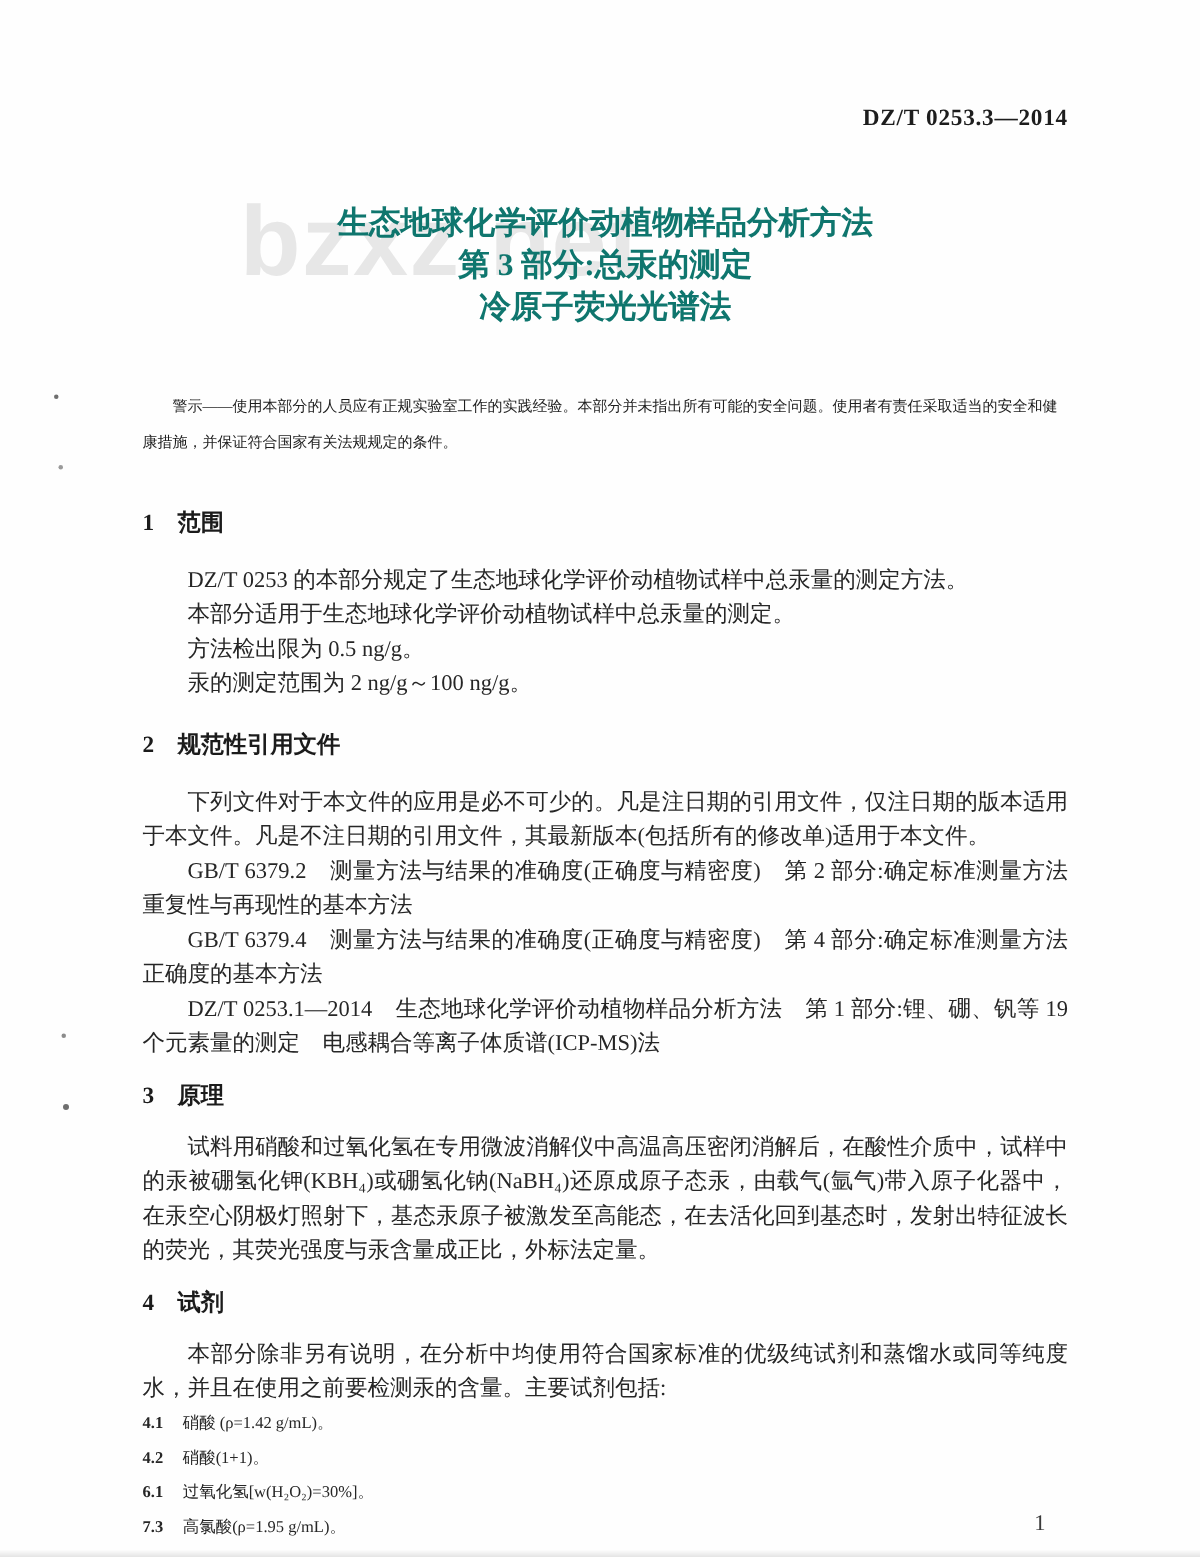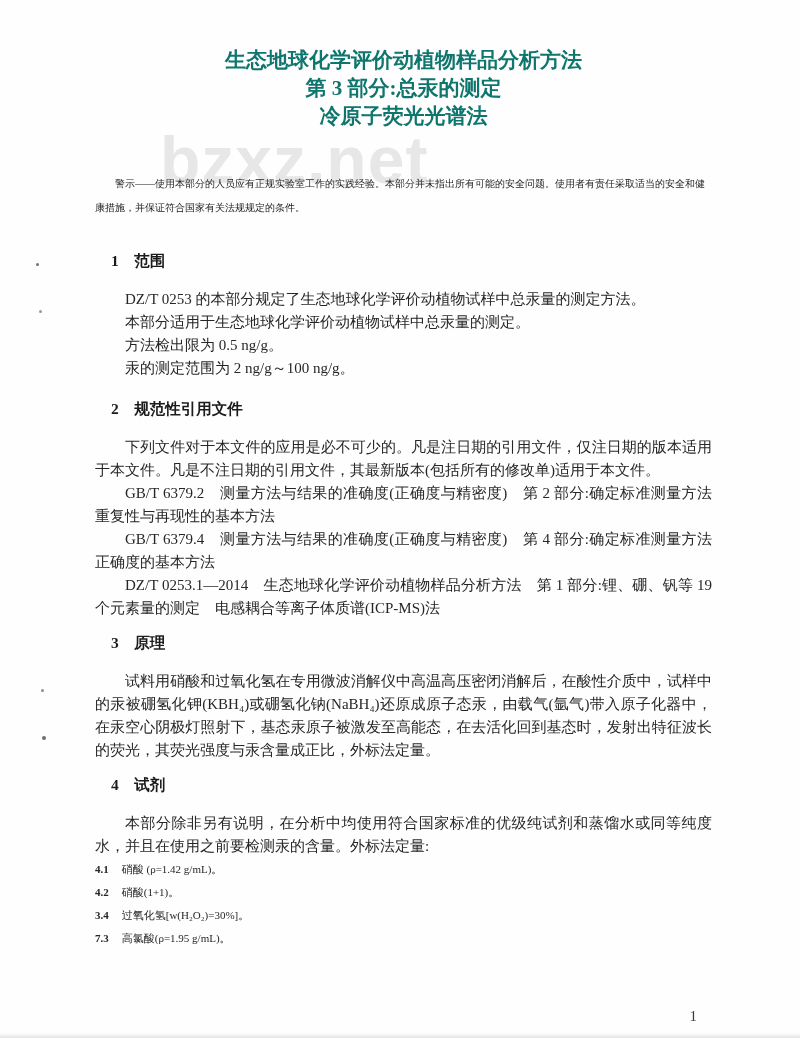--- a/index.html
+++ b/index.html
@@ -55,21 +55,21 @@
   .title-line { font-size: 21px; line-height: 28px; }
   .warning {
     margin: 42px 0 0 0;
     font-weight: normal;
     font-size: 10px;
     line-height: 24px;
     text-indent: 2em;
     color: #1d1d1d;
   }
   .sec-heading {
-    margin: 16px; padding: 0;
+    margin: 0; padding: 0;
     font-size: 15.5px;
     font-weight: bold;
     line-height: 22px;
     color: #1b1b1b;
   }
   .mt-sec1 { margin-top: 30px; }
   .mt-sec2 { margin-top: 18px; }
   .mt-sec3 { margin-top: 12px; }
   .body-p {
     margin: 0; padding: 0;
@@ -106,20 +106,21 @@
 
   <div class="watermark">bzxz.net</div>
 
   <span class="speck speck1"></span>
   <span class="speck speck2"></span>
   <span class="speck speck3"></span>
   <span class="speck speck4"></span>
 
   <div class="content">
 
+    <div class="doc-number">DZ/T 0253.3—2014</div>
 
     <div class="title-block">
       <div class="title-line">生态地球化学评价动植物样品分析方法</div>
       <div class="title-line">第 3 部分:总汞的测定</div>
       <div class="title-line">冷原子荧光光谱法</div>
     </div>
 
     <p class="warning">警示——使用本部分的人员应有正规实验室工作的实践经验。本部分并未指出所有可能的安全问题。使用者有责任采取适当的安全和健康措施，并保证符合国家有关法规规定的条件。</p>
 
     <h2 class="sec-heading mt-sec1">1　范围</h2>
@@ -131,30 +132,30 @@
     <h2 class="sec-heading mt-sec2">2　规范性引用文件</h2>
     <p class="body-p first-after-heading">下列文件对于本文件的应用是必不可少的。凡是注日期的引用文件，仅注日期的版本适用于本文件。凡是不注日期的引用文件，其最新版本(包括所有的修改单)适用于本文件。</p>
     <p class="body-p">GB/T 6379.2　测量方法与结果的准确度(正确度与精密度)　第 2 部分:确定标准测量方法重复性与再现性的基本方法</p>
     <p class="body-p">GB/T 6379.4　测量方法与结果的准确度(正确度与精密度)　第 4 部分:确定标准测量方法正确度的基本方法</p>
     <p class="body-p">DZ/T 0253.1—2014　生态地球化学评价动植物样品分析方法　第 1 部分:锂、硼、钒等 19 个元素量的测定　电感耦合等离子体质谱(ICP-MS)法</p>
 
     <h2 class="sec-heading mt-sec3">3　原理</h2>
     <p class="body-p first-after-heading-tight">试料用硝酸和过氧化氢在专用微波消解仪中高温高压密闭消解后，在酸性介质中，试样中的汞被硼氢化钾(KBH₄)或硼氢化钠(NaBH₄)还原成原子态汞，由载气(氩气)带入原子化器中，在汞空心阴极灯照射下，基态汞原子被激发至高能态，在去活化回到基态时，发射出特征波长的荧光，其荧光强度与汞含量成正比，外标法定量。</p>
 
     <h2 class="sec-heading mt-sec3">4　试剂</h2>
-    <p class="body-p first-after-heading-tight">本部分除非另有说明，在分析中均使用符合国家标准的优级纯试剂和蒸馏水或同等纯度水，并且在使用之前要检测汞的含量。外标法定量:</p>
+    <p class="body-p first-after-heading-tight">本部分除非另有说明，在分析中均使用符合国家标准的优级纯试剂和蒸馏水或同等纯度水，并且在使用之前要检测汞的含量。主要试剂包括:</p>
 
     <p class="clause">
       <span class="clause-num">4.1</span><span>硝酸 (ρ=1.42 g/mL)。</span>
     </p>
     <p class="clause">
       <span class="clause-num">4.2</span><span>硝酸(1+1)。</span>
     </p>
     <p class="clause">
-      <span class="clause-num">3.4</span><span>过氧化氢[w(H₂O₂)=30%]。</span>
+      <span class="clause-num">6.1</span><span>过氧化氢[w(H₂O₂)=30%]。</span>
     </p>
     <p class="clause">
       <span class="clause-num">7.3</span><span>高氯酸(ρ=1.95 g/mL)。</span>
     </p>
 
   </div>
 
   <div class="page-number">1</div>
   <div class="page-edge-bottom"></div>
 

